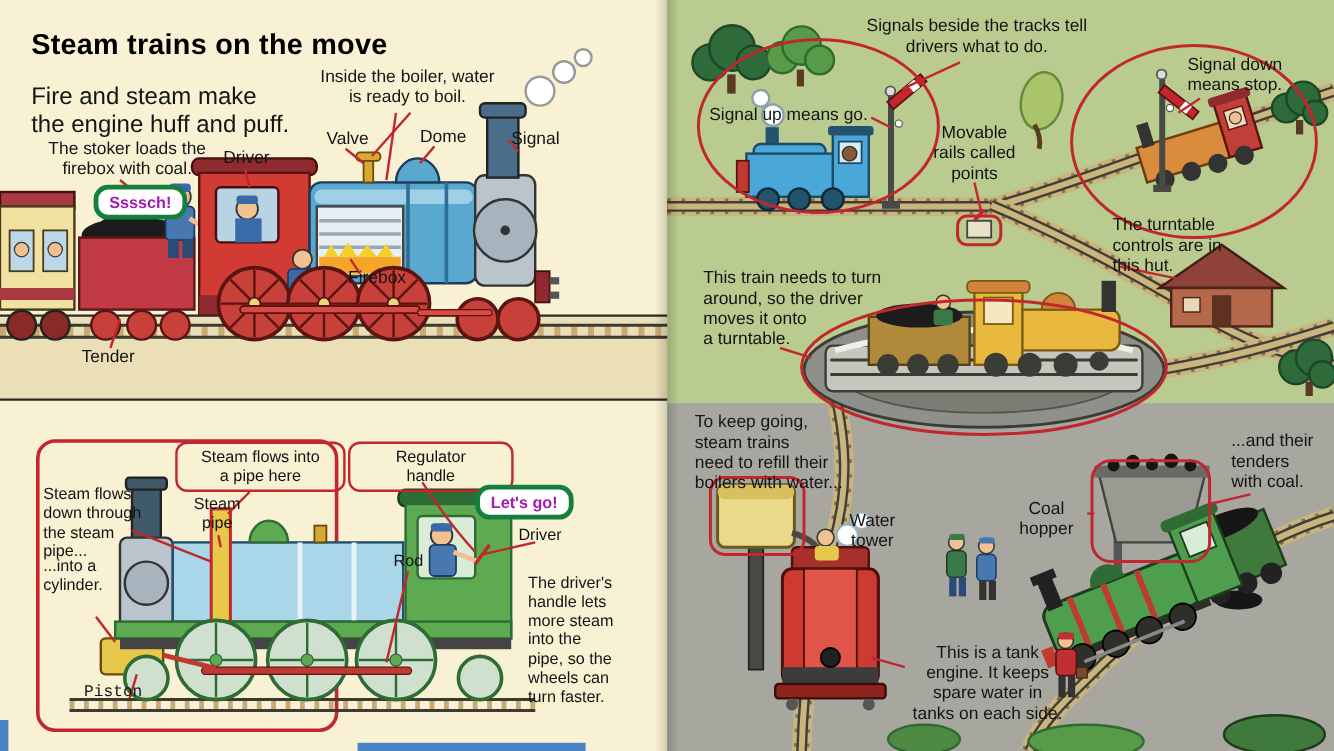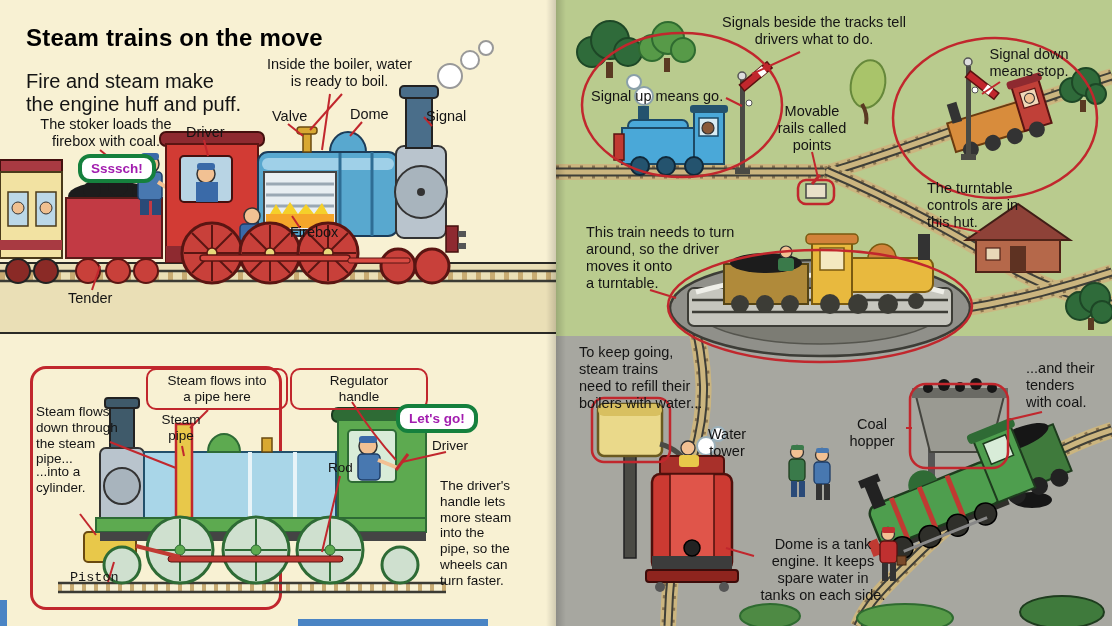--- a/index.html
+++ b/index.html
@@ -554,21 +554,21 @@
 steam trains
 need to refill their
 boilers with water...</div>
   <div class="t" style="left:1026px;top:360px;width:84px;">...and their
 tenders
 with coal.</div>
   <div class="t c" style="left:698px;top:426px;width:58px;">Water
 tower</div>
   <div class="t c" style="left:840px;top:400px;width:64px;margin-top:16px;">Coal
 hopper</div>
-  <div class="t c" style="left:748px;top:536px;width:150px;">Dome is a tank
+  <div class="t c" style="left:748px;top:536px;width:150px;">This is a tank
 engine. It keeps
 spare water in
 tanks on each side.</div>
 
   <div class="abs edge" style="left:298px;top:619px;width:190px;height:7px;"></div>
   <div class="abs edge" style="left:0;top:600px;width:7px;height:26px;"></div>
   <div class="abs spine"></div>
 
 </div>
 

